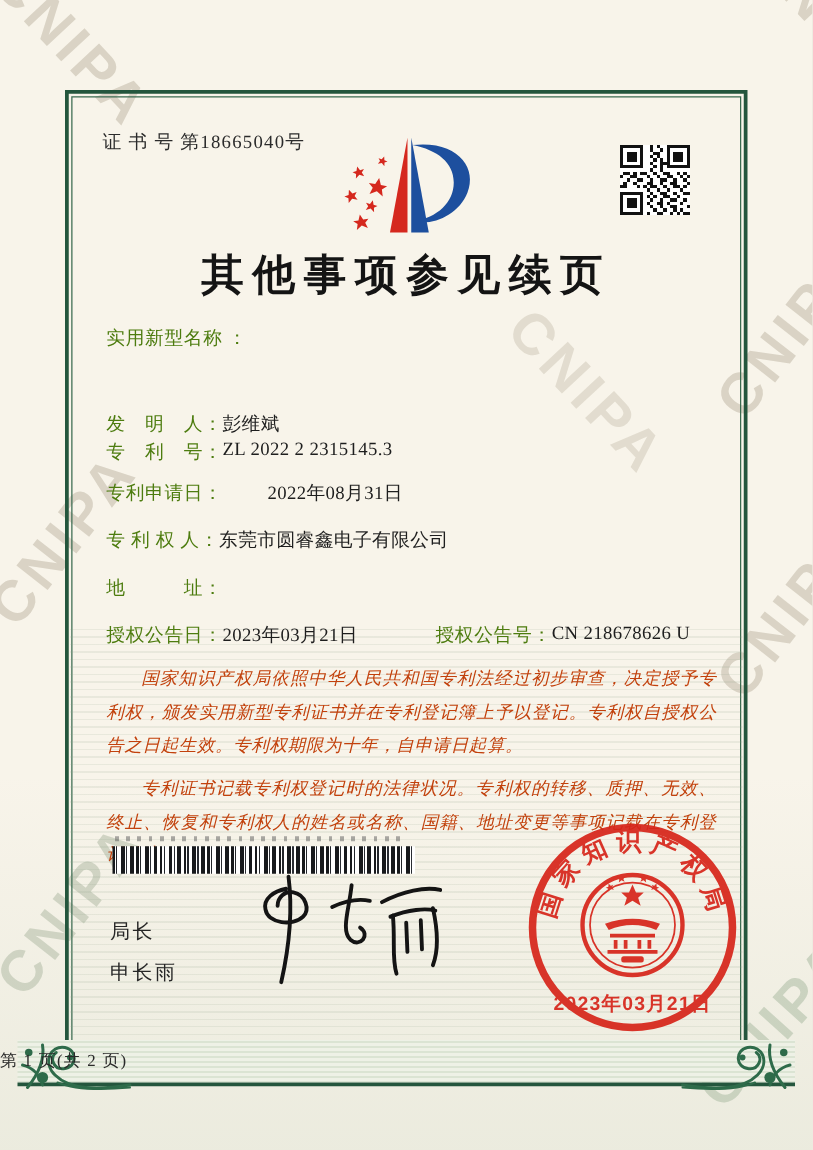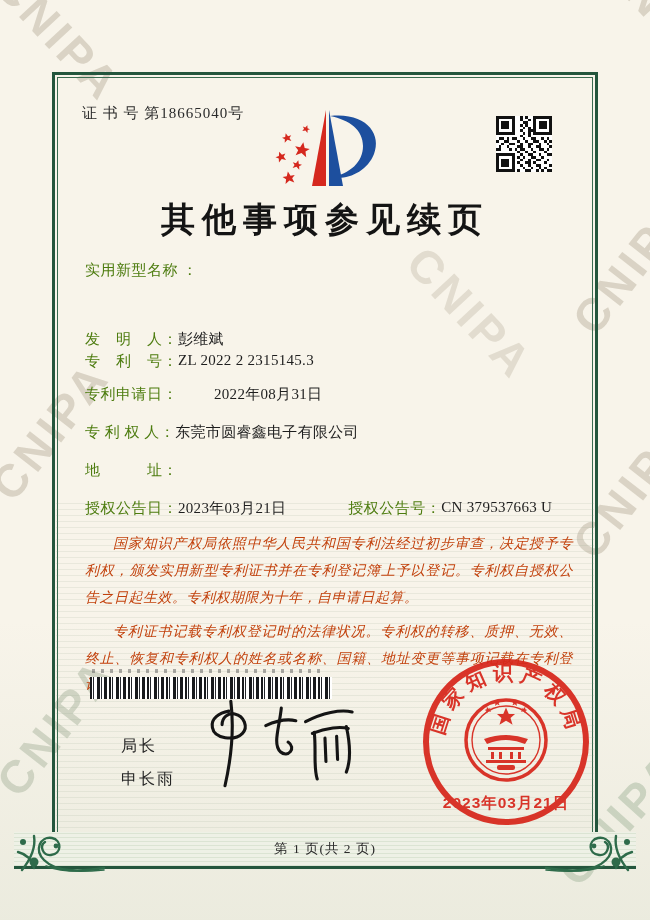--- a/index.html
+++ b/index.html
@@ -68,33 +68,33 @@
   .barcode {
     position:absolute; z-index:2; left:90px; top:677px; width:242px; height:22px;
     background:repeating-linear-gradient(90deg,
       #17191c 0 2px, #fff 2px 3px, #23262b 3px 4px, #fff 4px 7px,
       #17191c 7px 10px, #fff 10px 11px, #2a2d33 11px 12px, #fff 12px 14px,
       #17191c 14px 17px, #fff 17px 19px);
   }
   .signer {
     position:absolute; z-index:2; left:88px; top:729px;
     font-family:"Liberation Sans","DejaVu Sans",sans-serif; font-size:16px;
-    line-height:33px; color:#262626; letter-spacing:2px;margin-left:33px;
+    line-height:33px; color:#262626; letter-spacing:2px;
   }
   .signature { position:absolute; z-index:3; left:192px; top:694px; }
   
   .seal { position:absolute; z-index:3; left:420px; top:656px; opacity:.93; }
   
   .band {
     position:absolute; z-index:1; left:14px; right:14px; top:832px; height:37px;
     background:repeating-linear-gradient(0deg, #dbe4d3 0 1px, #eef1e6 1px 4px);
     border-bottom:3px solid #24563d;
   }
   .page-num {
-    position:absolute; z-index:2; left:0; right:0; top:840px; text-align:center;
+    position:absolute; z-index:2; left:0; right:0; top:840px; 
     font-size:13.5px; color:#2a2a2a; letter-spacing:1px;
   }
   .ornament { position:absolute; z-index:2; top:830px; }
   .ornament-left  { left:12px; }
   .ornament-right { right:12px; transform:scaleX(-1); }
   .footer-note {
     position:absolute; z-index:2; left:0; right:0; top:883px; text-align:center;
     font-size:15px; font-style:italic; color:#3d3d3d; letter-spacing:3px;
   }
 </style>
@@ -259,21 +259,21 @@
       <span class="field-value">东莞市圆睿鑫电子有限公司</span>
     </div>
     <div class="field-row fr-5">
       <span class="field-label">地　　　址：</span>
     </div>
     <div class="field-row fr-6">
       <span class="field-label">授权公告日：</span>
       <span class="field-value">2023年03月21日</span>
       <span class="grant-gap"></span>
       <span class="field-label">授权公告号：</span>
-      <span class="field-value">CN 379537663 U</span>
+      <span class="field-value">CN 218678626 U</span>
     </div>
   </div>
 
   <div class="body-text">
     <p>国家知识产权局依照中华人民共和国专利法经过初步审查，决定授予专利权，颁发实用新型专利证书并在专利登记簿上予以登记。专利权自授权公告之日起生效。专利权期限为十年，自申请日起算。</p>
     <p>专利证书记载专利权登记时的法律状况。专利权的转移、质押、无效、终止、恢复和专利权人的姓名或名称、国籍、地址变更等事项记载在专利登记簿上。</p>
   </div>
 
   <div class="micro-strip"></div>
   <div class="barcode"></div>

